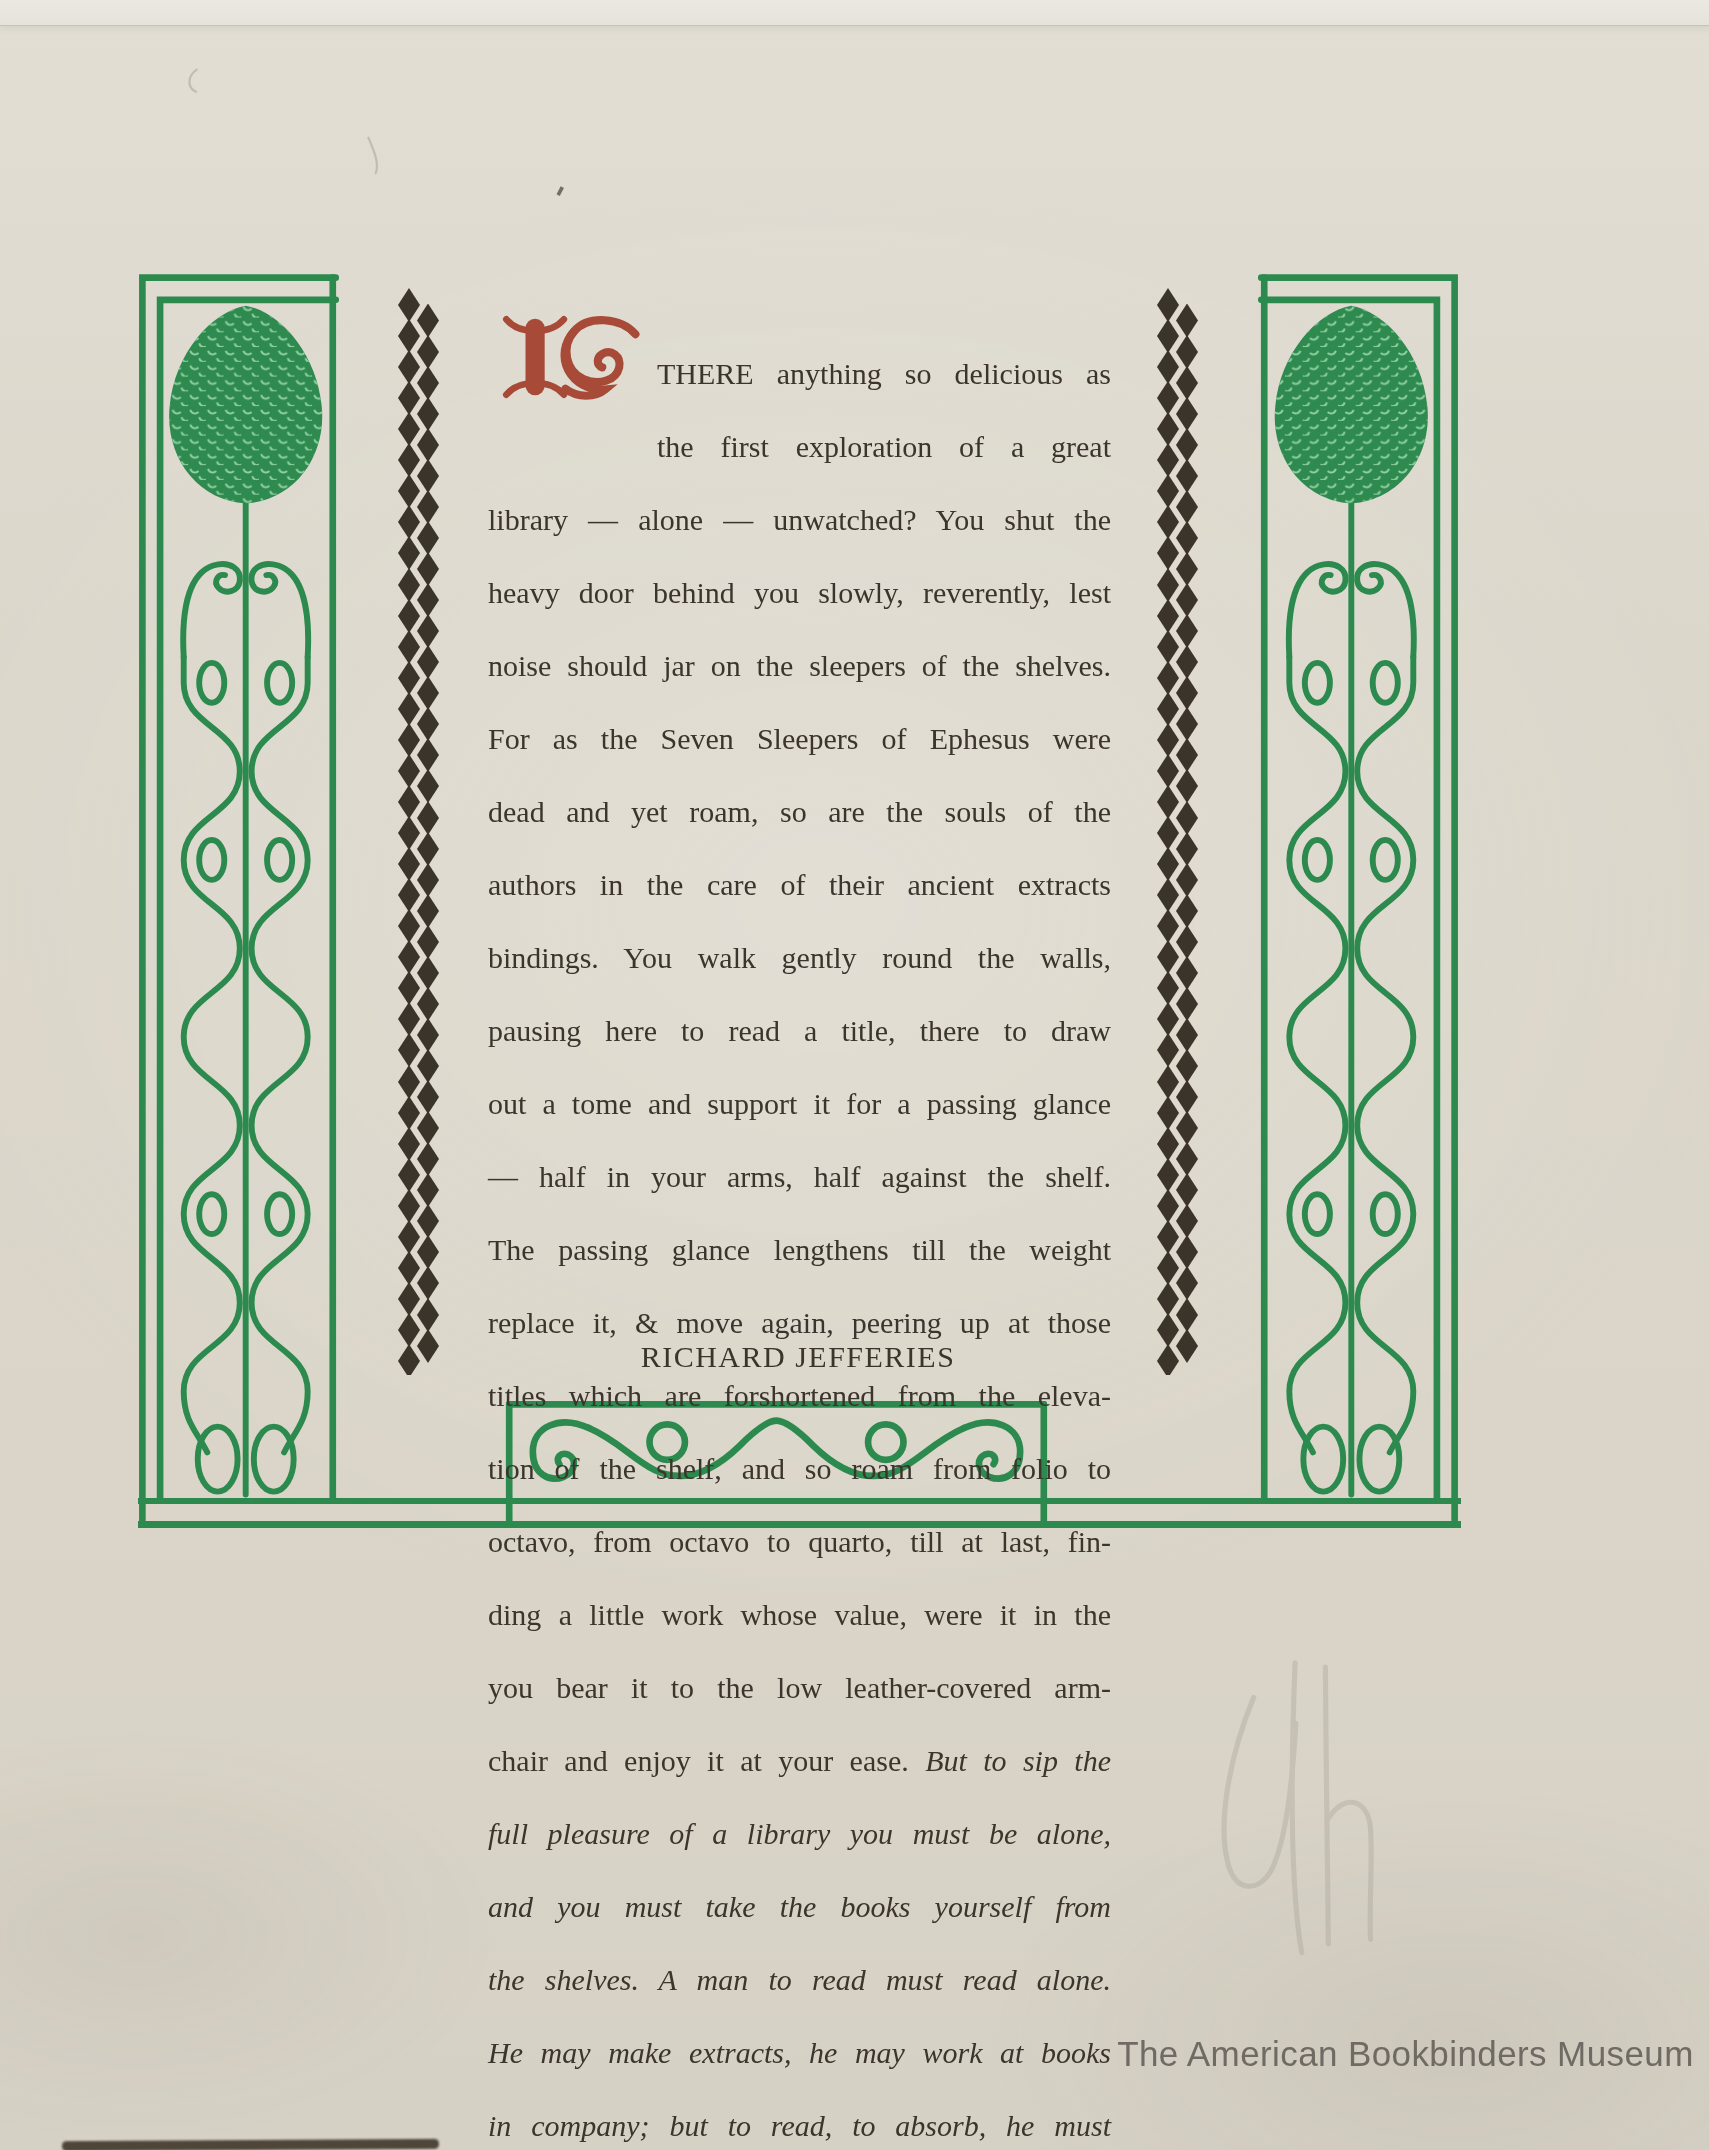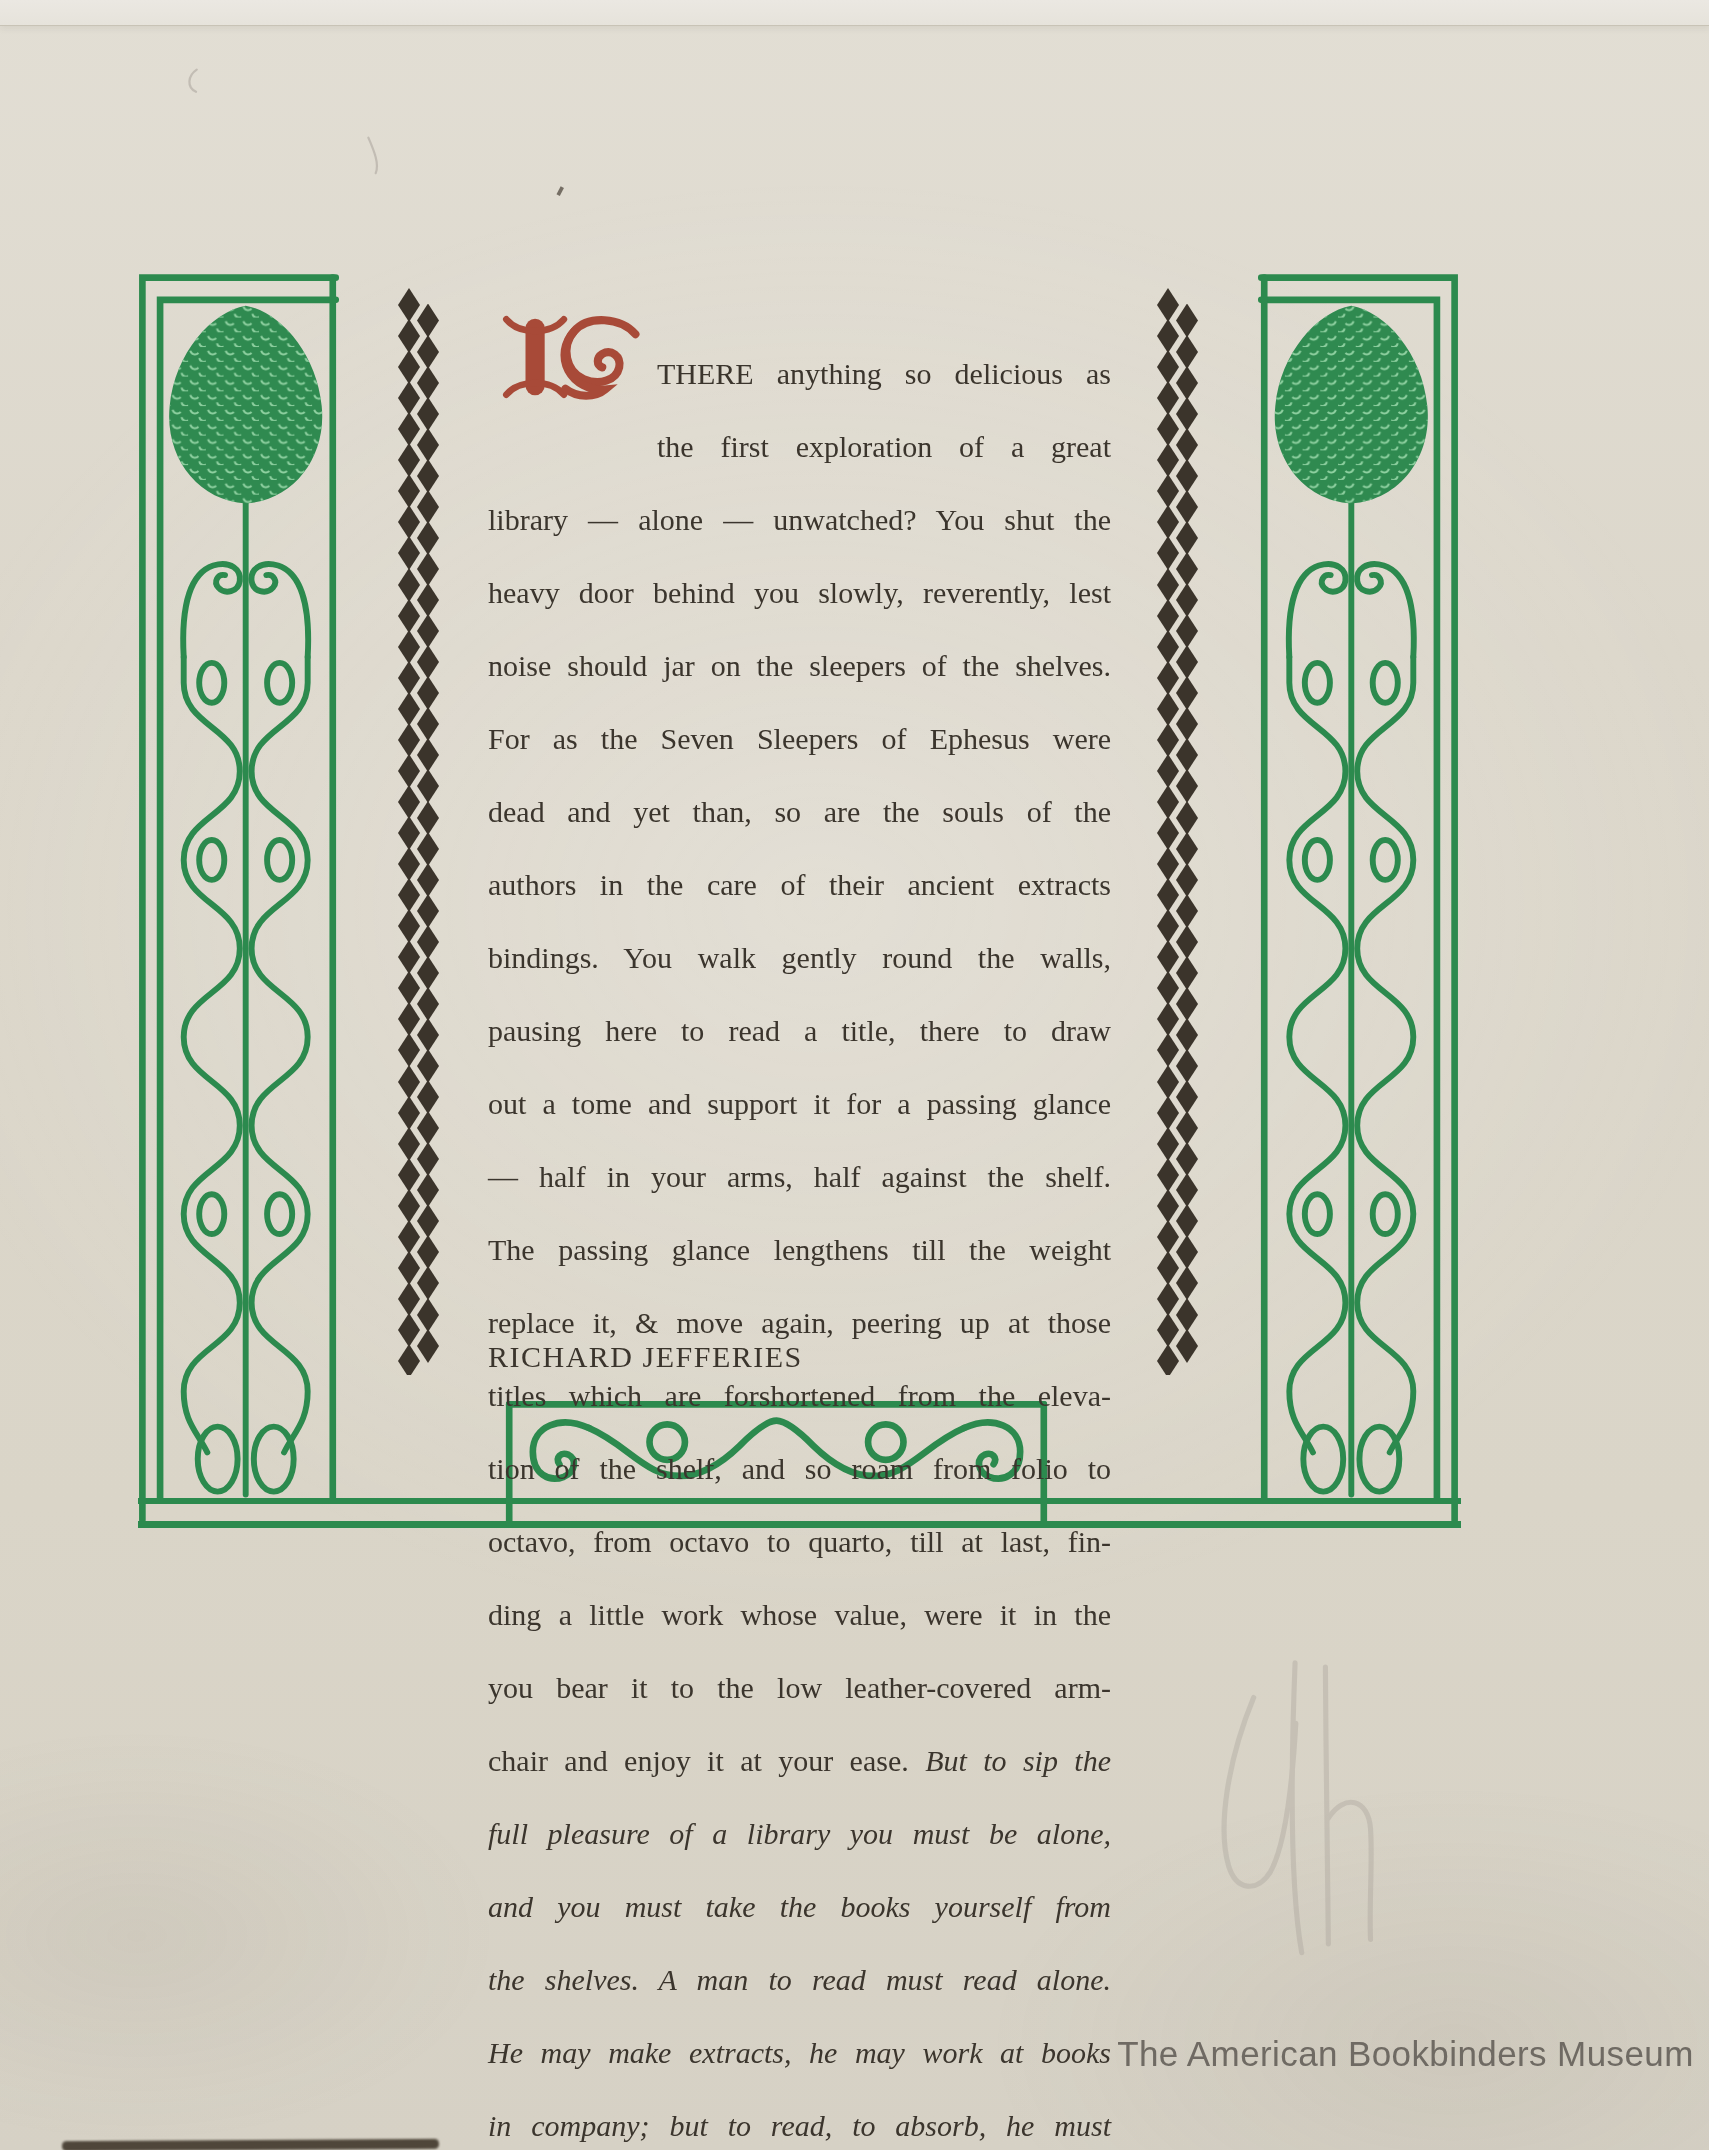--- a/index.html
+++ b/index.html
@@ -20,21 +20,21 @@
     border-bottom:1.5px solid #c8c3b6;
     box-shadow:0 3px 6px rgba(80,72,58,.08);}
   .bottom-sliver{left:62px;top:2140px;width:377px;height:9.6px;background:#41382c;
     border-radius:4.4px;transform:rotate(-.35deg);filter:blur(1.1px);opacity:.9;}
   
   .quote-block{left:488px;top:319px;width:623px;font-size:30px;}
   .line{height:36px;line-height:36px;text-align:justify;text-align-last:justify;white-space:nowrap;margin-top:37px;}
   .line.indent{padding-left:169px;box-sizing:border-box;}
   .line.flush{text-align-last:left;}
   .line .it{font-style:italic;}
-  .attribution{left:488px;top:1339px;width:620px;text-align:left;font-size:30px;
+  .attribution{left:488px;top:1339px;width:620px;text-align:center;font-size:30px;
     letter-spacing:1.5px;line-height:36px;}
   .drop-cap{left:498px;top:312px;width:145px;height:90px;}
   .sr{position:absolute;width:0.7px;height:0.7px;overflow:hidden;clip-path:inset(50%);}
   
   .imprint{left:488px;top:1626px;width:623px;text-align:center;font-size:31px;line-height:41px;}
   .imprint .press{font-style:italic;}
   
   .watermark{right:16.3px;top:2034px;font-family:"Liberation Sans",sans-serif;
     font-size:35px;color:#6f6a63;letter-spacing:0.4px;}
   
@@ -278,21 +278,21 @@
 <span class="sr">IS</span>
 
 <div class="abs quote-block">
   <div>
       <div class="line indent"><span>THERE anything so delicious as</span></div>
       <div class="line indent"><span>the first exploration of a great</span></div>
       <div class="line"><span>library — alone — unwatched? You shut the</span></div>
       <div class="line"><span>heavy door behind you slowly, reverently, lest</span></div>
       <div class="line"><span>noise should jar on the sleepers of the shelves.</span></div>
       <div class="line"><span>For as the Seven Sleepers of Ephesus were</span></div>
-      <div class="line"><span>dead and yet than, so are the souls of the</span></div>
+      <div class="line"><span>dead and yet roam, so are the souls of the</span></div>
       <div class="line"><span>authors in the care of their ancient extracts</span></div>
       <div class="line"><span>bindings. You walk gently round the walls,</span></div>
       <div class="line"><span>pausing here to read a title, there to draw</span></div>
       <div class="line"><span>out a tome and support it for a passing glance</span></div>
       <div class="line"><span>— half in your arms, half against the shelf.</span></div>
       <div class="line"><span>The passing glance lengthens till the weight</span></div>
       <div class="line"><span>replace it, &amp; move again, peering up at those</span></div>
       <div class="line"><span>titles which are forshortened from the eleva-</span></div>
       <div class="line"><span>tion of the shelf, and so roam from folio to</span></div>
       <div class="line"><span>octavo, from octavo to quarto, till at last, fin-</span></div>

